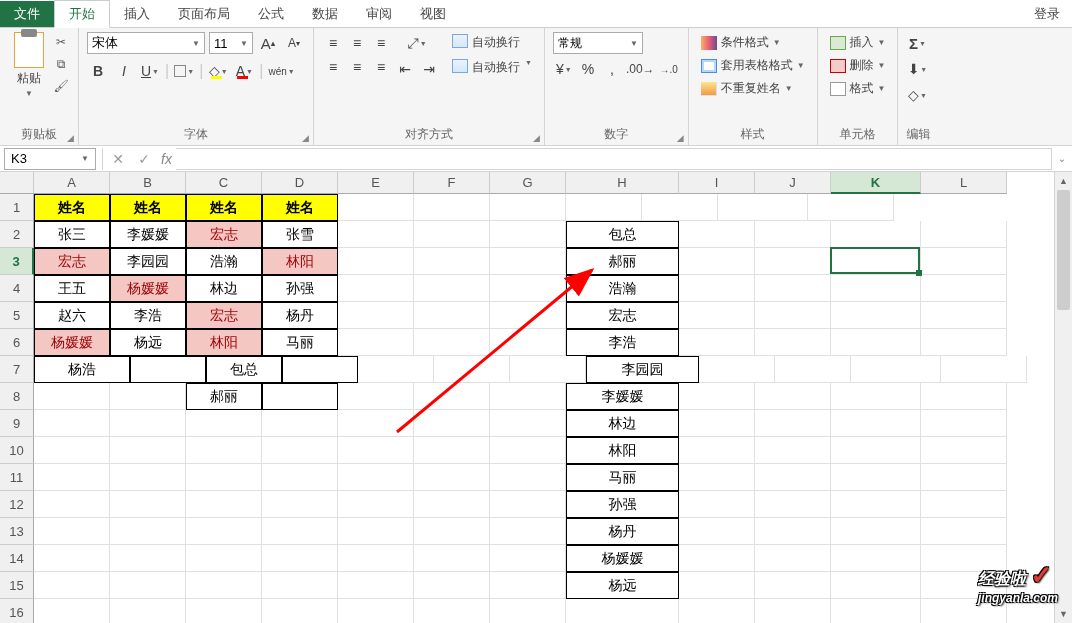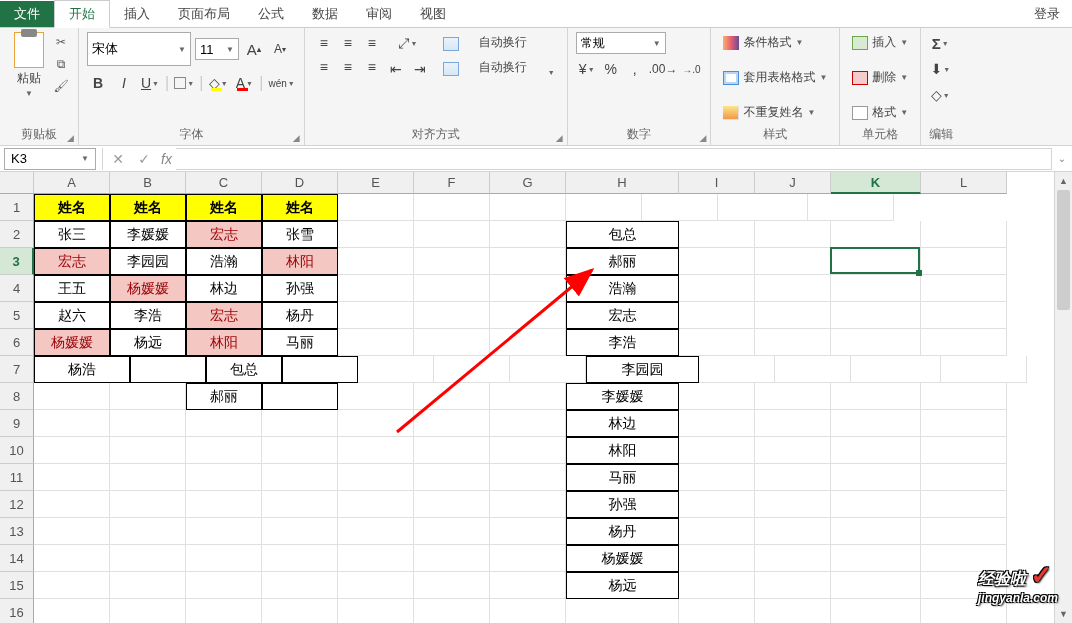--- a/index.html
+++ b/index.html
@@ -19,41 +19,41 @@
 .clipboard-body { display: flex; gap: 2px; }
 .paste-btn { display: flex; flex-direction: column; align-items: center; gap: 2px; width: 42px; cursor: pointer; }
 .paste-icon { width: 30px; height: 36px; background: #fff; border: 1px solid #e8a33d; position: relative; }
 .paste-icon::before { content: ""; position: absolute; top: -4px; left: 6px; width: 16px; height: 8px; background: #888; border-radius: 2px; }
 .paste-label { font-size: 12px; color: #444; }
 .mini-col { display: flex; flex-direction: column; gap: 6px; padding-top: 2px; }
 .mini-icon { width: 18px; height: 16px; cursor: pointer; display: flex; align-items: center; justify-content: center; font-size: 12px; color: #555; }
 
 .font-body { display: flex; flex-direction: column; gap: 6px; }
 .font-row { display: flex; gap: 4px; align-items: center; }
-.font-name { width: 104px; height: 22px; border: 1px solid #ababab; background: #fff; font-size: 13px; padding: 16px 4px; display: flex; align-items: center; justify-content: space-between; }
+.font-name { width: 118px; height: 22px; border: 1px solid #ababab; background: #fff; font-size: 13px; padding: 4px 4px; display: flex; align-items: center; justify-content: space-between; }
 .font-size { width: 44px; height: 22px; border: 1px solid #ababab; background: #fff; font-size: 13px; padding: 0 4px; display: flex; align-items: center; justify-content: space-between; }
 .dd-arrow { font-size: 8px; color: #666; }
 .fbtn { min-width: 22px; height: 22px; display: flex; align-items: center; justify-content: center; font-size: 14px; color: #444; cursor: pointer; border: 1px solid transparent; }
 .underline-a { position: relative; }
 .color-bar { position: absolute; bottom: 2px; left: 3px; right: 6px; height: 3px; }
 .split { display: flex; align-items: center; }
 .split .dd-arrow { margin-left: 1px; font-size: 7px; }
 
 .align-body { display: flex; gap: 2px; }
 .align-col { display: flex; flex-direction: column; gap: 2px; }
 .align-grid { display: grid; grid-template-columns: repeat(3, 22px); gap: 2px; }
 .wrap-col { display: flex; flex-direction: column; gap: 4px; padding-left: 6px; }
-.wrap-btn { display: flex; align-items: flex-end; gap: 20px; font-size: 12px; color: #444; padding: 2px 4px; cursor: pointer; }
+.wrap-btn { display: flex; align-items: flex-start; gap: 4px; font-size: 12px; color: #444; padding: 2px 4px; cursor: pointer; }
 .wrap-ico { width: 16px; height: 14px; border: 1px solid #7ba7d9; background: linear-gradient(#eaf3fb,#d5e7f8); }
 
 .num-body { display: flex; flex-direction: column; gap: 4px; }
 .num-combo { width: 90px; height: 22px; border: 1px solid #ababab; background: #fff; display: flex; align-items: center; justify-content: space-between; padding: 0 4px; font-size: 12px; }
 .num-row { display: flex; gap: 2px; }
 
-.style-body, .cell-body, .edit-body { display: flex; gap: 14px; flex-direction: column; }
+.style-body, .cell-body, .edit-body { display: flex; gap: 2px; flex-direction: column; }
 .style-btn { display: flex; align-items: center; gap: 4px; font-size: 12px; color: #444; padding: 2px 4px; cursor: pointer; white-space: nowrap; }
 .sico { width: 16px; height: 14px; }
 .sico.cond { background: linear-gradient(90deg,#f7b267,#e85d75,#6a4c93); }
 .sico.table { background: #fff; border: 1px solid #4a90d9; box-shadow: inset 0 0 0 2px #b8d6f5; }
 .sico.cell { background: linear-gradient(#fce588,#f2994a); }
 .sico.ins { background: #d9ead3; border: 1px solid #6aa84f; }
 .sico.del { background: #f4cccc; border: 1px solid #cc0000; }
 .sico.fmt { background: #fff; border: 1px solid #999; }
 
 .edit-cols { display: flex; gap: 2px; }

